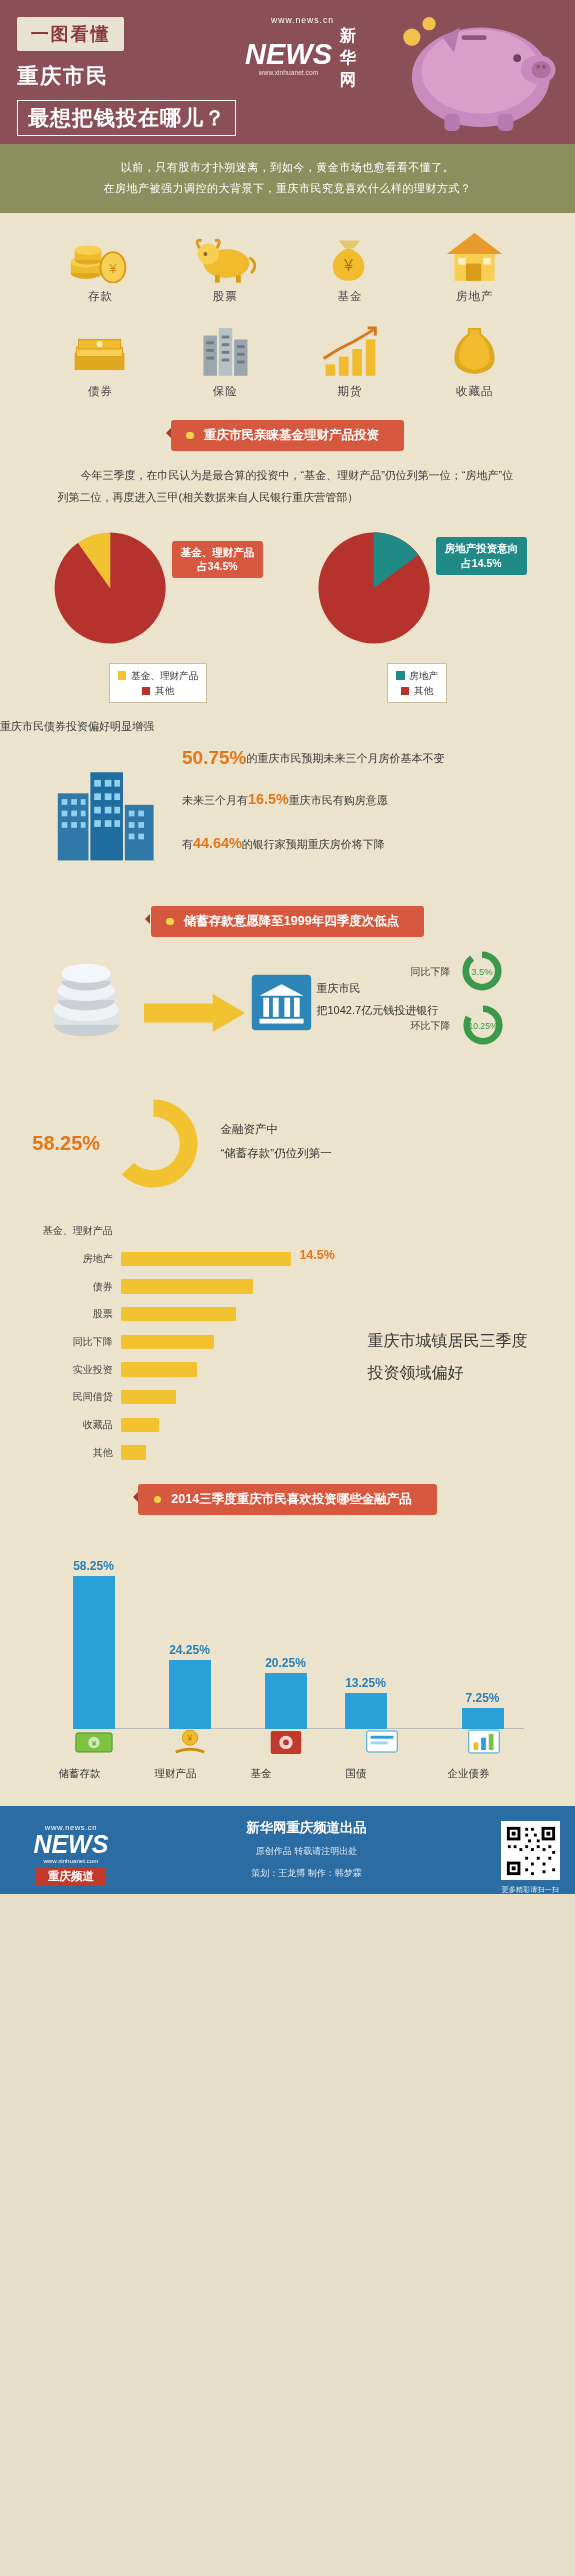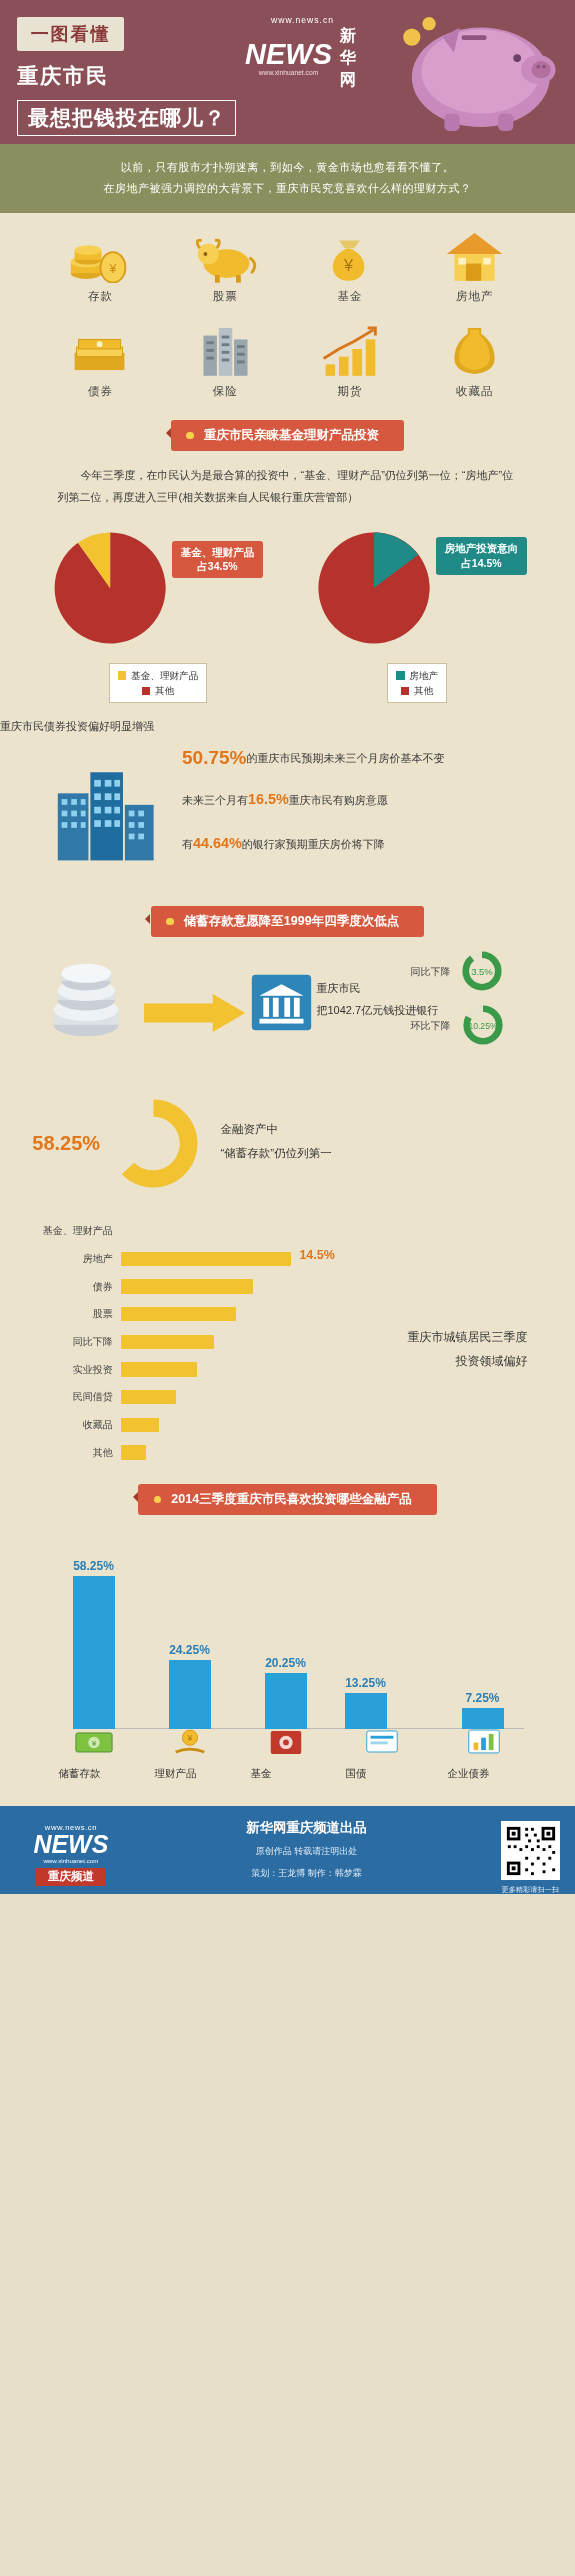--- a/index.html
+++ b/index.html
@@ -101,22 +101,22 @@
   .arcwrap { width:518px; margin:0 auto; position:relative; height:115px; }
   .arc-text { position:absolute; left:192px; top:29px; font-size:11.5px; line-height:2.1; color:#333; }
 
   
   .hbars { width:518px; margin:17.3px auto 0; position:relative; }
   .hbar-row { display:flex; align-items:center; height:21px; margin-bottom:6.7px; }
   .hbar-lab { width:92px; text-align:right; font-size:10px; color:#444; padding-right:7.7px; }
   .hbar-track { flex:1; position:relative; height:14.4px; }
   .hbar-fill { height:14.4px; background:#f2c230; border-radius:1px; }
   .hbar-val { position:absolute; top:-3.8px; font-size:12.5px; font-weight:bold; color:#e2761b; }
-  .hb-note { position:absolute; right:19px; top:104px; text-align:right;
-             font-size:12px; line-height:2; color:#3a3a3a; }
+  .hb-note { position:absolute; right:19px; top:104px; text-align:left;
+             font-size:16px; line-height:2; color:#3a3a3a; }
 
   
   .vbars { width:518px; margin:19px auto 0; height:249px; position:relative; }
   .vcol { position:absolute; bottom:54px; width:42px; text-align:center; }
   .vbar { width:42px; background:#2b9fd8; margin:0 auto; }
   .vval { font-size:12px; font-weight:bold; color:#2b7fb8; margin-bottom:2.9px; }
   .vicon { position:absolute; bottom:23px; width:58px; text-align:center; }
   .vlabel { position:absolute; bottom:1.9px; width:71px; text-align:left; font-size:10.5px; color:#333; }
   .axis { position:absolute; left:44px; bottom:54px; width:451px; height:1px; background:#bbb; }
 

